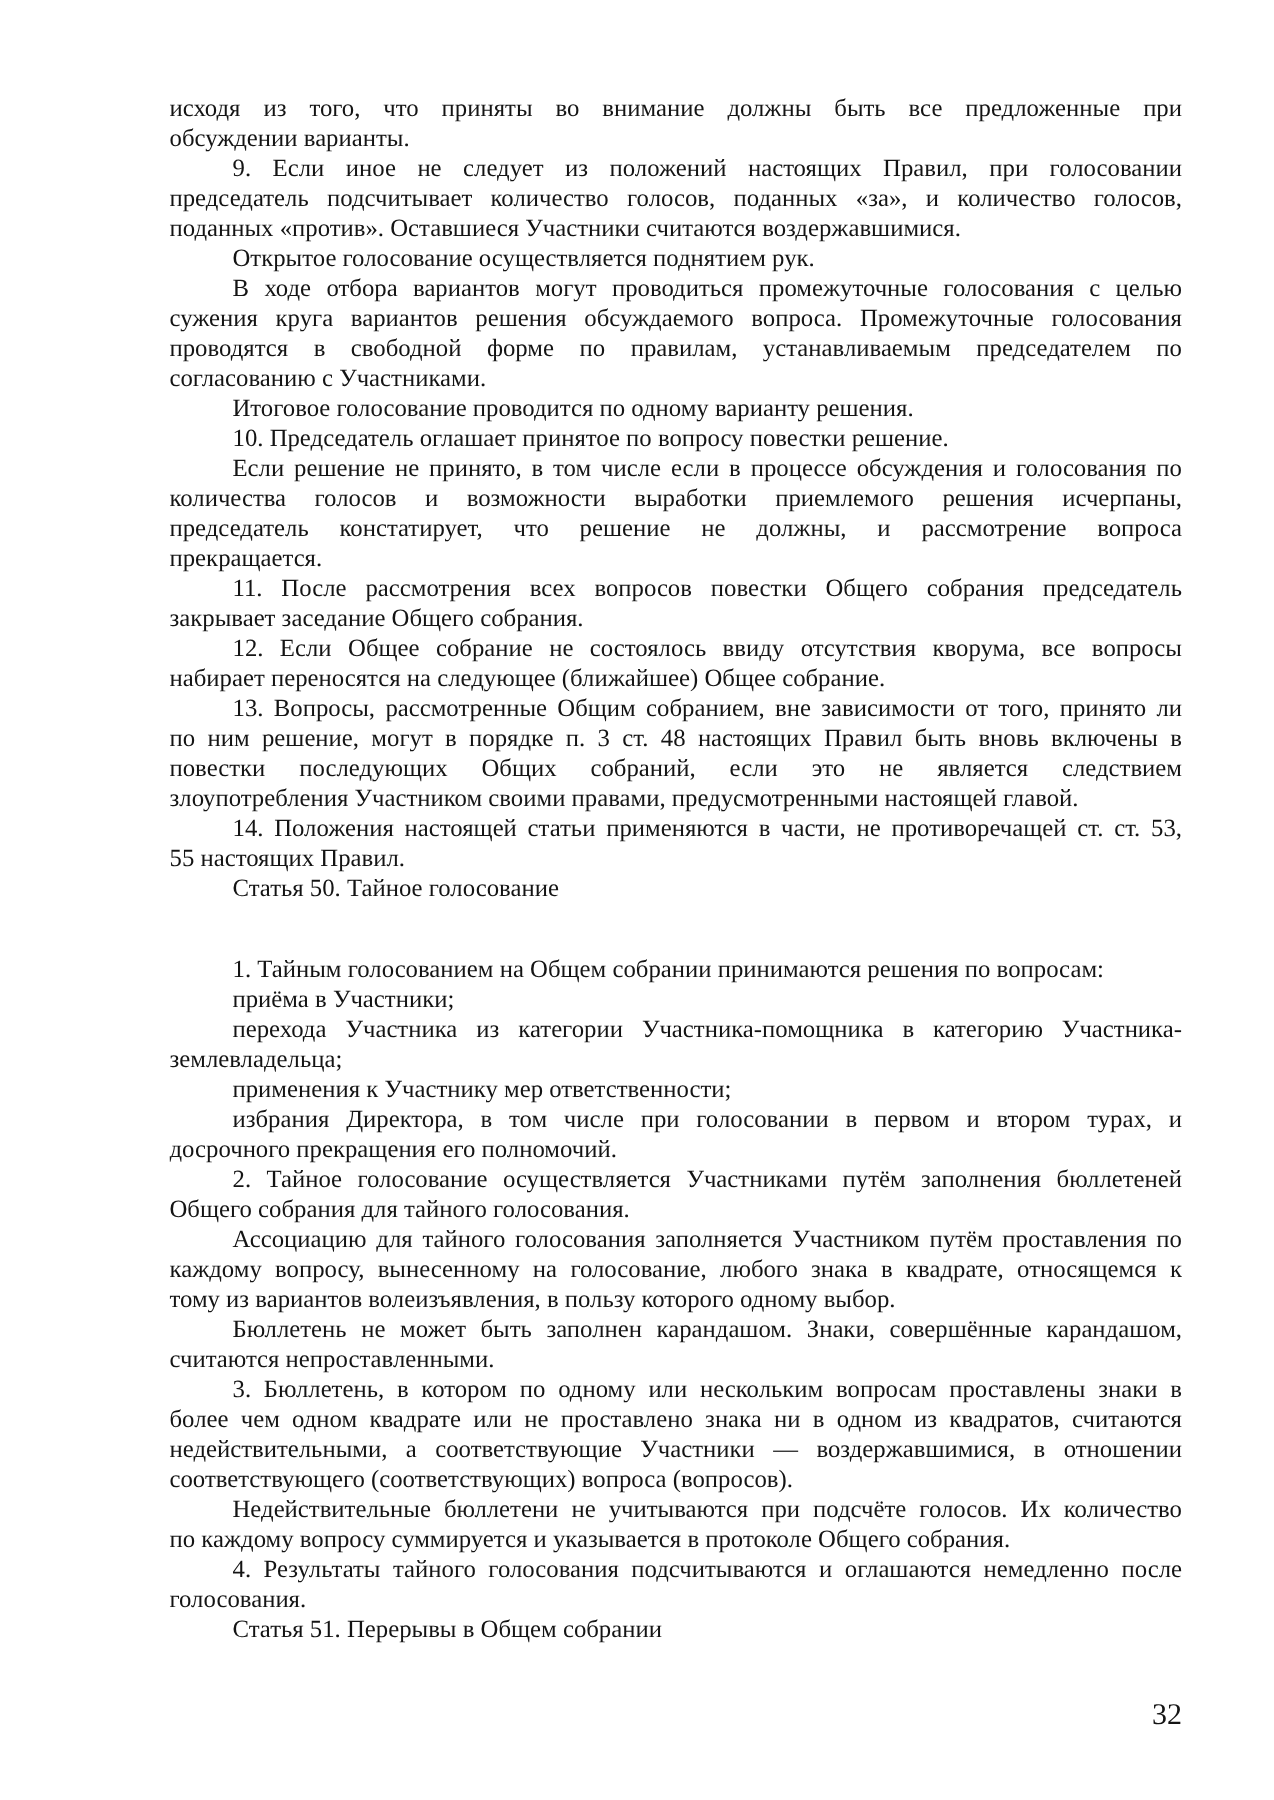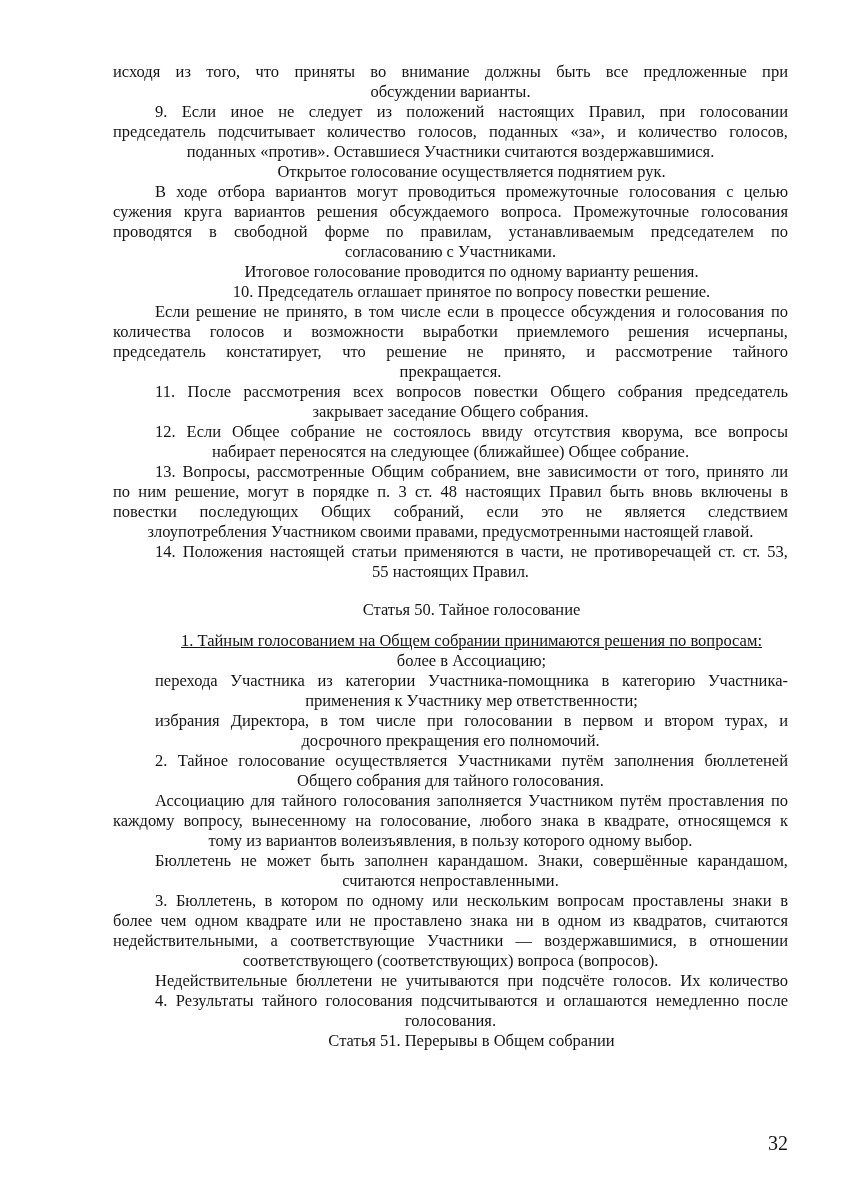--- a/index.html
+++ b/index.html
@@ -16,21 +16,21 @@
     position: absolute;
     left: 113px;
     top: 62px;
     width: 675px;
     font-size: 16.5px;
     line-height: 20px;
   }
   .line {
     height: 20px;
     overflow: hidden;
-    text-align: center;
+    text-align: left;
     white-space: normal;
   }
   .line.j {
     text-align: justify;
     text-align-last: justify;
   }
   .line.i { text-indent: 42px; }
   .pagenum {
     position: absolute;
     top: 1133px;
@@ -51,49 +51,51 @@
       <div class="line">поданных «против». Оставшиеся Участники считаются воздержавшимися.</div>
       <div class="line i">Открытое голосование осуществляется поднятием рук.</div>
       <div class="line j i">В ходе отбора вариантов могут проводиться промежуточные голосования с целью</div>
       <div class="line j">сужения круга вариантов решения обсуждаемого вопроса. Промежуточные голосования</div>
       <div class="line j">проводятся в свободной форме по правилам, устанавливаемым председателем по</div>
       <div class="line">согласованию с Участниками.</div>
       <div class="line i">Итоговое голосование проводится по одному варианту решения.</div>
       <div class="line i">10. Председатель оглашает принятое по вопросу повестки решение.</div>
       <div class="line j i">Если решение не принято, в том числе если в процессе обсуждения и голосования по</div>
       <div class="line j">количества голосов и возможности выработки приемлемого решения исчерпаны,</div>
-      <div class="line j">председатель констатирует, что решение не принято, и рассмотрение тайного</div>
+      <div class="line j">председатель констатирует, что решение не должны, и рассмотрение вопроса</div>
       <div class="line">прекращается.</div>
       <div class="line j i">11. После рассмотрения всех вопросов повестки Общего собрания председатель</div>
       <div class="line">закрывает заседание Общего собрания.</div>
       <div class="line j i">12. Если Общее собрание не состоялось ввиду отсутствия кворума, все вопросы</div>
       <div class="line">набирает переносятся на следующее (ближайшее) Общее собрание.</div>
       <div class="line j i">13. Вопросы, рассмотренные Общим собранием, вне зависимости от того, принято ли</div>
       <div class="line j">по ним решение, могут в порядке п. 3 ст. 48 настоящих Правил быть вновь включены в</div>
       <div class="line j">повестки последующих Общих собраний, если это не является следствием</div>
       <div class="line">злоупотребления Участником своими правами, предусмотренными настоящей главой.</div>
       <div class="line j i">14. Положения настоящей статьи применяются в части, не противоречащей ст. ст. 53,</div>
       <div class="line">55 настоящих Правил.</div>
-      <div class="line i" style="margin-top: 18px;">Статья 50. Тайное голосование</div>
-      <div class="line i" style="margin-top: 11px; text-decoration: underline;">1. Тайным голосованием на Общем собрании принимаются решения по вопросам:</div>
-      <div class="line i">более в Ассоциацию;</div>
+      <div class="line i" style="">Статья 50. Тайное голосование</div>
+      <div class="line i" style="margin-top: 34px;">1. Тайным голосованием на Общем собрании принимаются решения по вопросам:</div>
+      <div class="line i">приёма в Участники;</div>
       <div class="line j i">перехода Участника из категории Участника-помощника в категорию Участника-</div>
+      <div class="line">землевладельца;</div>
       <div class="line i">применения к Участнику мер ответственности;</div>
       <div class="line j i">избрания Директора, в том числе при голосовании в первом и втором турах, и</div>
       <div class="line">досрочного прекращения его полномочий.</div>
       <div class="line j i">2. Тайное голосование осуществляется Участниками путём заполнения бюллетеней</div>
       <div class="line">Общего собрания для тайного голосования.</div>
       <div class="line j i">Ассоциацию для тайного голосования заполняется Участником путём проставления по</div>
       <div class="line j">каждому вопросу, вынесенному на голосование, любого знака в квадрате, относящемся к</div>
       <div class="line">тому из вариантов волеизъявления, в пользу которого одному выбор.</div>
       <div class="line j i">Бюллетень не может быть заполнен карандашом. Знаки, совершённые карандашом,</div>
       <div class="line">считаются непроставленными.</div>
       <div class="line j i">3. Бюллетень, в котором по одному или нескольким вопросам проставлены знаки в</div>
       <div class="line j">более чем одном квадрате или не проставлено знака ни в одном из квадратов, считаются</div>
       <div class="line j">недействительными, а соответствующие Участники — воздержавшимися, в отношении</div>
       <div class="line">соответствующего (соответствующих) вопроса (вопросов).</div>
       <div class="line j i">Недействительные бюллетени не учитываются при подсчёте голосов. Их количество</div>
+      <div class="line">по каждому вопросу суммируется и указывается в протоколе Общего собрания.</div>
       <div class="line j i">4. Результаты тайного голосования подсчитываются и оглашаются немедленно после</div>
       <div class="line">голосования.</div>
       <div class="line i" style="">Статья 51. Перерывы в Общем собрании</div>
     </div>
   <div class="pagenum">32</div>
 </div>
 
 </body></html>

